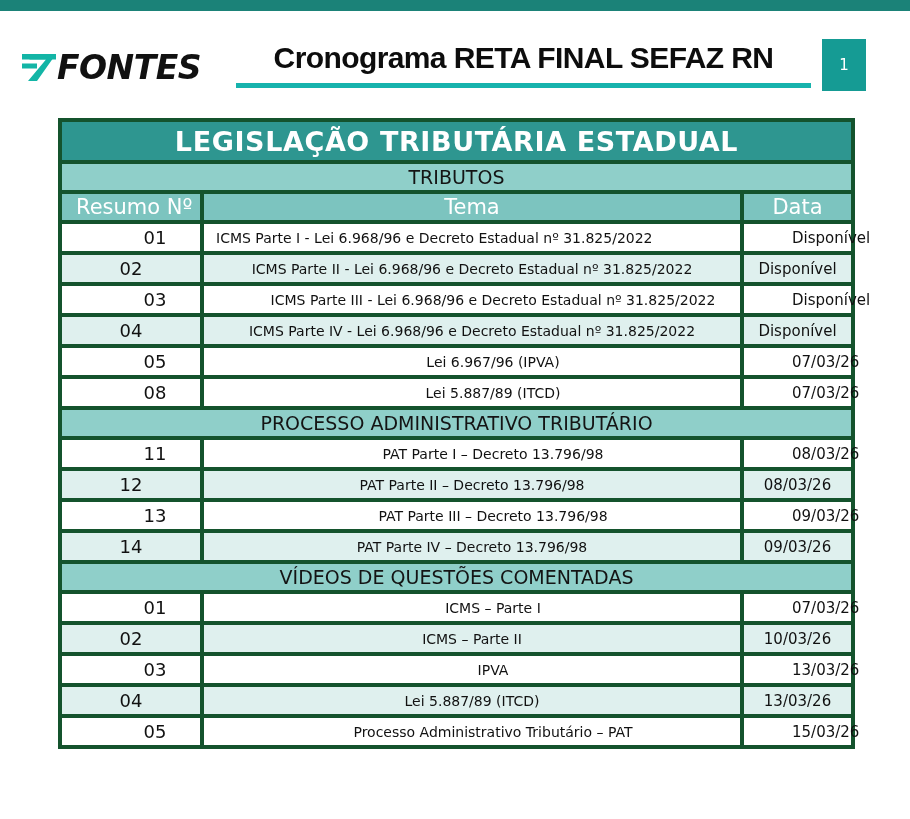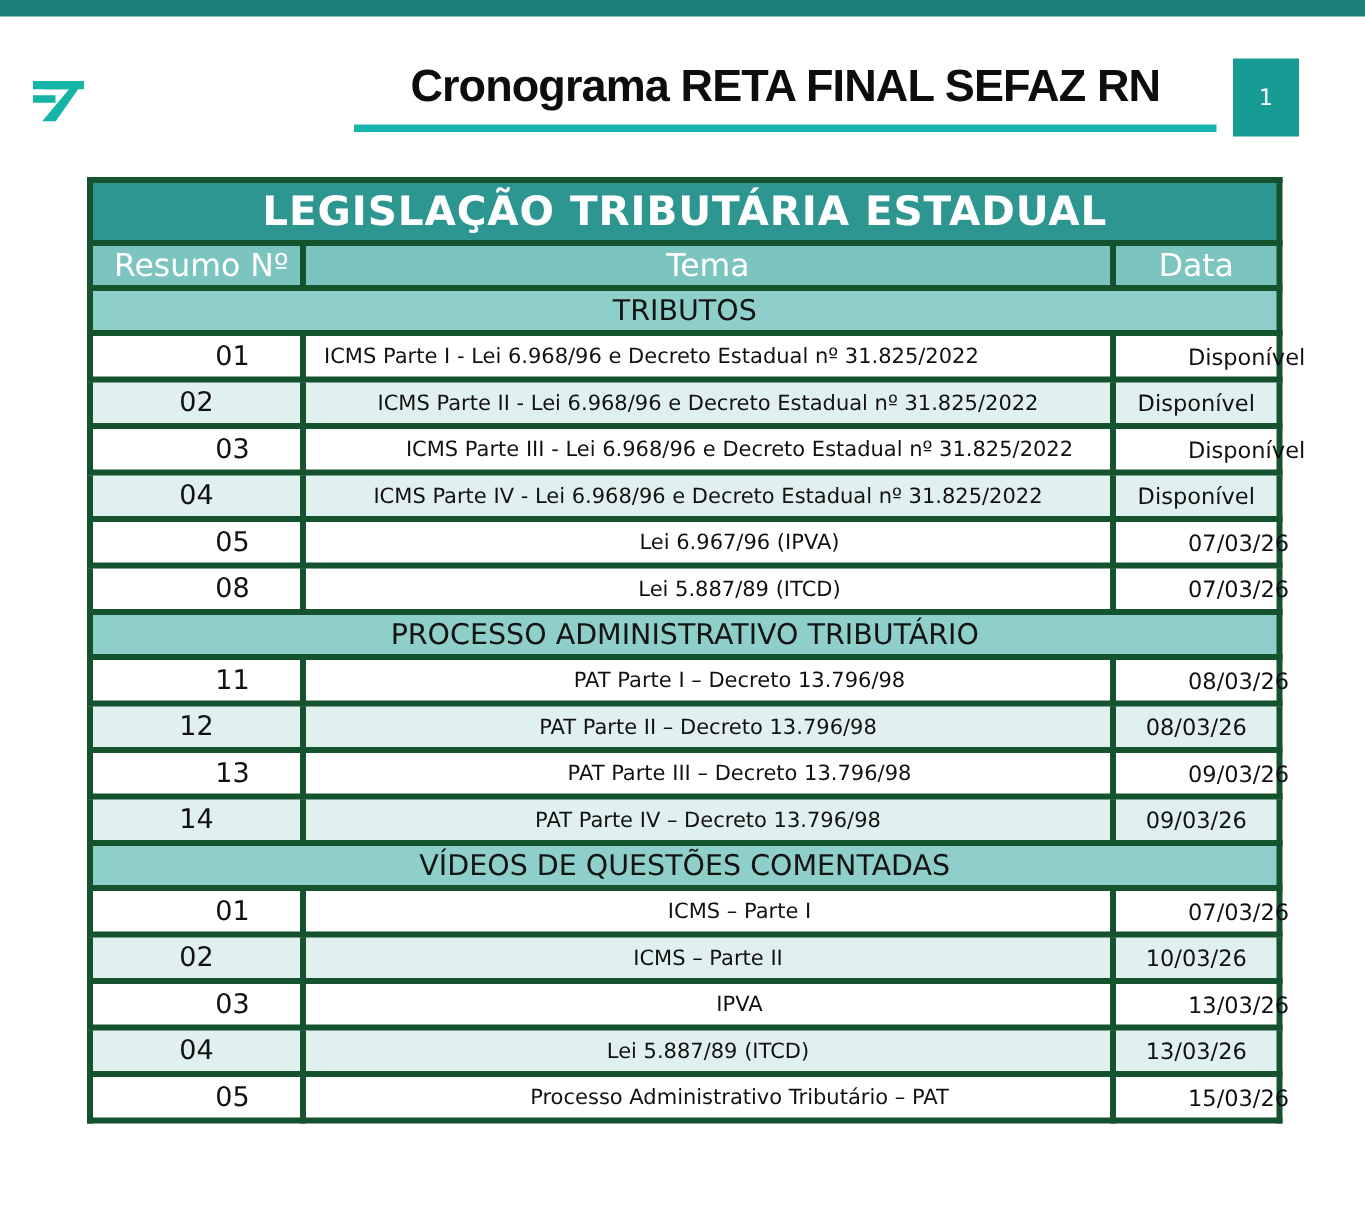--- a/index.html
+++ b/index.html
@@ -187,20 +187,21 @@
 <div class="top-accent"></div>
 
 <div class="page-header">
 
   <div class="logo">
     <svg class="logo-mark" viewBox="0 0 34 27">
       <polygon points="0,0 34,0 34,5.5 7.5,5.5 7.5,0" fill="#13b5a6"></polygon>
       <polygon points="0,0 34,0 15,27 6,27 24,5.5 0,5.5" fill="#13b5a6"></polygon>
       <rect x="0" y="9.5" width="15" height="5" fill="#13b5a6"></rect>
     </svg>
+    <span class="logo-word">FONTES</span>
   </div>
 
   <div class="title-wrap">
     <div class="title-text">Cronograma RETA FINAL SEFAZ RN</div>
     <div class="title-rule"></div>
   </div>
 
   <div class="page-badge">1</div>
 </div>
 
@@ -208,27 +209,27 @@
   <colgroup>
     <col class="c-num">
       <col class="c-tema">
       <col class="c-data">
   </colgroup>
   <tbody id="table-body">
     <tr>
       <td class="banner-cell" colspan="3">LEGISLAÇÃO TRIBUTÁRIA ESTADUAL</td>
     </tr>
     <tr>
+        <td class="section-cell" colspan="3">TRIBUTOS</td>
+      </tr>
+  <tr>
       <td class="colhead num">Resumo Nº</td>
       <td class="colhead tema">Tema</td>
       <td class="colhead data">Data</td>
     </tr>
-  <tr>
-        <td class="section-cell" colspan="3">TRIBUTOS</td>
-      </tr>
       <tr class="data-row row-white">
         <td class="cell-num">01</td>
         <td class="cell-tema align-left">ICMS Parte I - Lei 6.968/96 e Decreto Estadual nº 31.825/2022</td>
         <td class="cell-data">Disponível</td>
       </tr>
       <tr class="data-row row-tint">
         <td class="cell-num">02</td>
         <td class="cell-tema">ICMS Parte II - Lei 6.968/96 e Decreto Estadual nº 31.825/2022</td>
         <td class="cell-data">Disponível</td>
       </tr>

